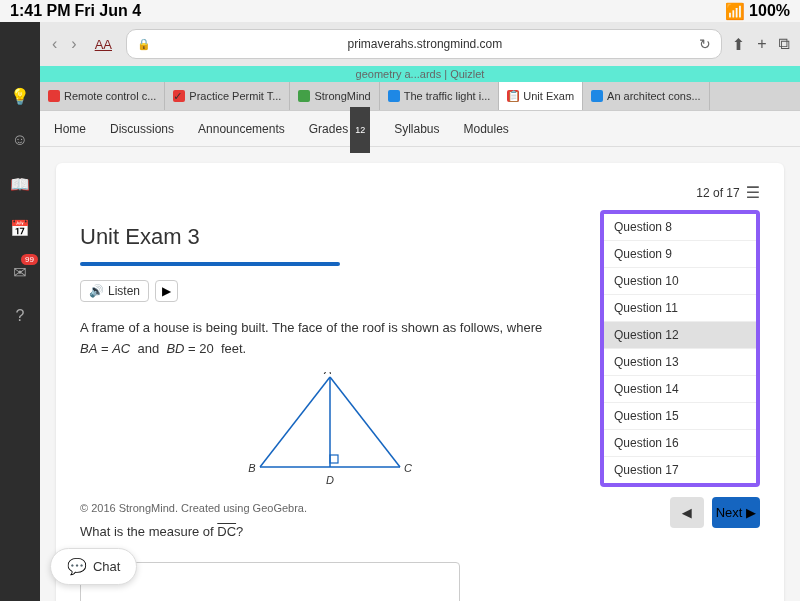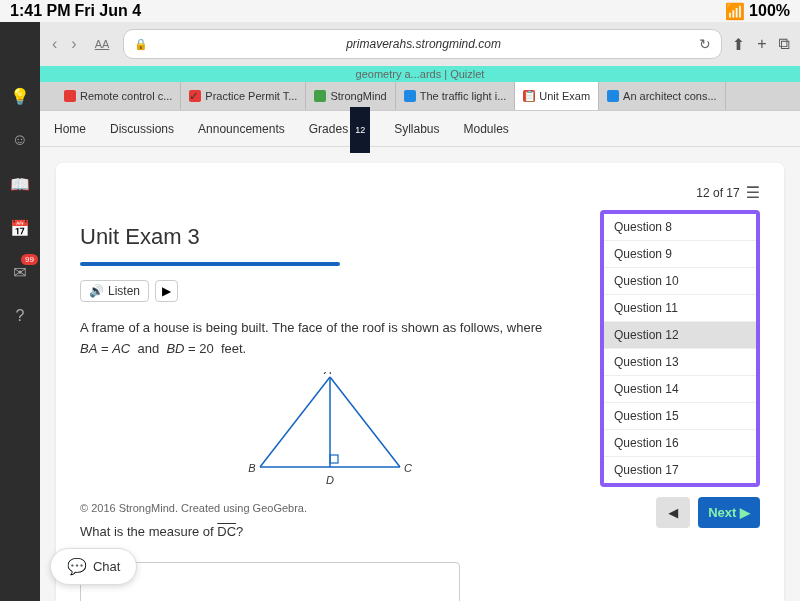--- a/index.html
+++ b/index.html
@@ -36,60 +36,59 @@
       background: none;
       border: none;
       font-size: 16px;
       color: #888;
       cursor: pointer;
       padding: 2px 4px;
     }
     .reader-btn {
       background: none;
       border: none;
-      font-size: 11px;
-      color: #737373;
+      font-size: 13px;
+      color: #7f1d1d;
       padding: 2px 6px;
       text-decoration: underline;
     }
     .address-bar {
       flex: 1;
       background: white;
       border: 1px solid #ccc;
       border-radius: 10px;
       height: 30px;
       display: flex;
       align-items: center;
       padding: 0 10px;
       font-size: 12px;
       color: #333;
       gap: 6px;
     }
     .address-bar .lock { color: #4CAF50; font-size: 11px; }
-    .address-text { flex: 1; text-align: center; font-style: italic; }
+    .address-text { flex: 1; text-align: center; }
     .reload-btn { background: none; border: none; font-size: 14px; color: #666; }
     .browser-actions { display: flex; gap: 8px; align-items: center; }
     .action-btn { background: none; border: none; font-size: 16px; color: #555; padding: 2px; }
 
     .page-title-bar {
       background: #5eead4;
       text-align: center;
       font-size: 11px;
       color: #666;
       padding: 2px;
     }
 
     
     .tabs-bar {
       background: #d4d4d4;
       display: flex;
       align-items: center;
       height: 28px;
       overflow: hidden;
-      padding-left: 16px;
     }
     .tab {
       display: flex;
       align-items: center;
       padding: 0 8px;
       height: 28px;
       font-size: 11px;
       color: #333;
       border-right: 1px solid #bbb;
       white-space: nowrap;
@@ -159,21 +158,21 @@
       padding: 0 12px;
       gap: 20px;
     }
     .course-nav a {
       font-size: 12px;
       color: #333;
       text-decoration: none;
       padding: 8px 2px;
     }
     .grade-badge {
-      background: #0f172a;
+      background: #404040;
       color: white;
       border-radius: 0;
       font-size: 9px;
       padding: 18px 5px;
       margin-left: 2px;
     }
 
     
     .content-wrapper {
       padding: 16px 16px 0 16px;
@@ -319,25 +318,25 @@
       border-radius: 4px;
       padding: 8px 12px;
       font-size: 13px;
       cursor: pointer;
       color: #333;
     }
     .next-btn {
       background: #1565C0;
       border: none;
       border-radius: 4px;
-      padding: 8px 10px;
+      padding: 8px 4px;
       font-size: 13px;
       cursor: pointer;
-      color: #86efac;
-      font-weight: 700;
+      color: #000000;
+      font-weight: 400;
     }
 
     
     .chat-bubble {
       position: absolute;
       bottom: 16px;
       left: 50px;
       background: white;
       border: 1px solid #ddd;
       border-radius: 20px;

